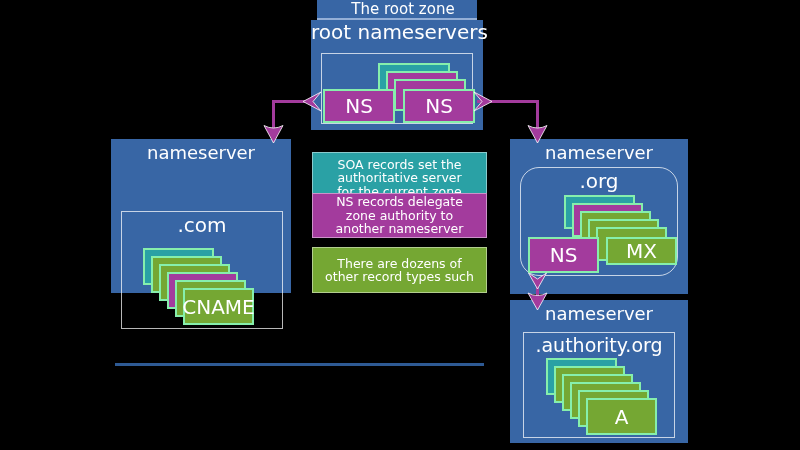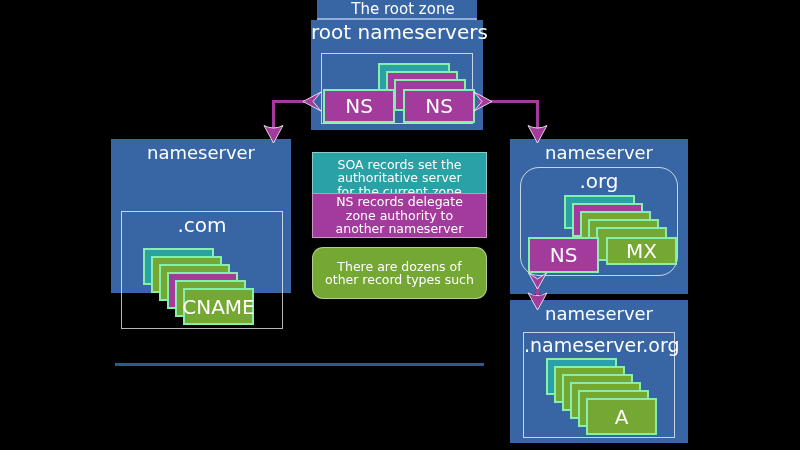--- a/index.html
+++ b/index.html
@@ -57,21 +57,21 @@
 
   
   .legend-box {
     position:absolute; left:312px; width:175px;
     border:1px solid rgba(255,255,255,0.45);
     display:flex; flex-direction:column; align-items:center; justify-content:center;
     text-align:center; font-size:12.5px; line-height:13.5px;
   }
   .legend-soa   { top:152px; height:52px; background:var(--teal); }
   .legend-ns    { top:193px; height:45px; background:var(--magenta); }
-  .legend-other { top:247px; height:52px; background:var(--green);border-radius:11px; }
+  .legend-other { top:247px; height:46px; background:var(--green); }
 
   
   .divider { position:absolute; left:115px; top:363px; width:369px; height:3px; background:var(--divider-blue); }
 
   
   .arrows { position:absolute; left:0; top:0; width:800px; height:450px; pointer-events:none; z-index:5; }
   .arrow-line { fill:none; stroke:var(--magenta); stroke-width:3; }
   .arrow-solid { fill:var(--magenta); stroke:rgba(255,255,255,0.8); stroke-width:1; }
 </style>
 </head>
@@ -145,21 +145,21 @@
         <div class="record-card" style="left: 51px; top: 35px; width: 71px; height: 34px; background: rgb(163, 59, 157);"></div>
         <div class="record-card" style="left: 59px; top: 43px; width: 71px; height: 34px; background: rgb(117, 167, 51);"></div>
         <div class="record-card" style="left: 67px; top: 51px; width: 71px; height: 34px; background: rgb(117, 167, 51);"></div>
         <div class="record-card" style="left: 75px; top: 59px; width: 71px; height: 34px; background: rgb(117, 167, 51);"></div>
       </div>
   </div>
 
   <div class="server-box os-box">
     <div class="server-title">nameserver</div>
     <div class="zone-inner os-inner" id="os-stack-host">
-      <div class="zone-label os-zone-label">.nameserver.org</div>
+      <div class="zone-label os-zone-label">.authority.org</div>
       <div class="record-card label-card a-card">
         <span>A</span>
       </div>
     <div class="record-card" style="left: 22px; top: 25px; width: 71px; height: 37px; background: rgb(42, 161, 165);"></div>
         <div class="record-card" style="left: 30px; top: 33px; width: 71px; height: 37px; background: rgb(117, 167, 51);"></div>
         <div class="record-card" style="left: 38px; top: 41px; width: 71px; height: 37px; background: rgb(117, 167, 51);"></div>
         <div class="record-card" style="left: 46px; top: 49px; width: 71px; height: 37px; background: rgb(117, 167, 51);"></div>
         <div class="record-card" style="left: 54px; top: 57px; width: 71px; height: 37px; background: rgb(117, 167, 51);"></div>
       </div>
   </div>

